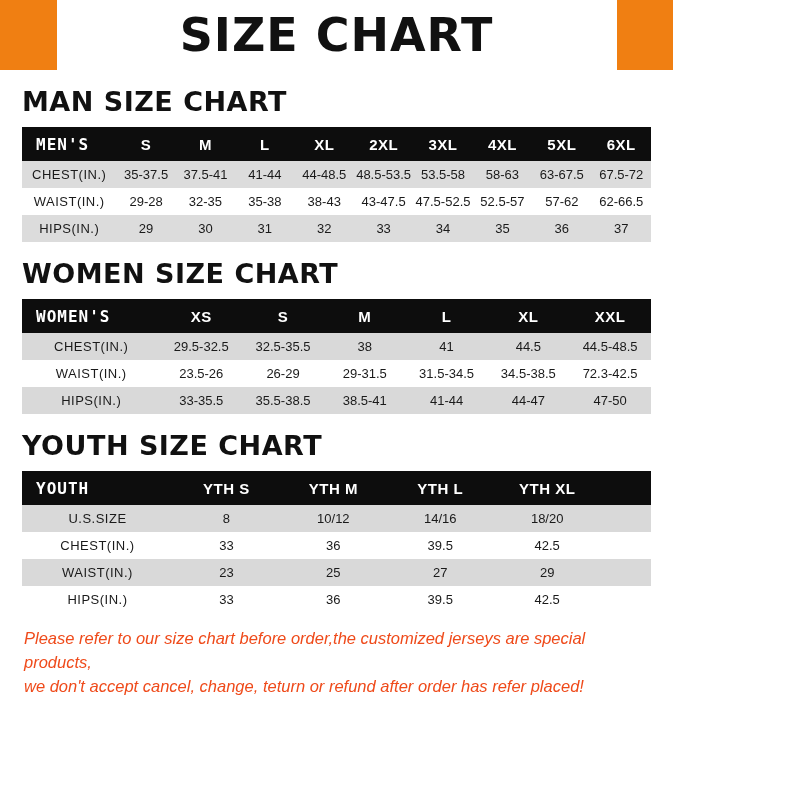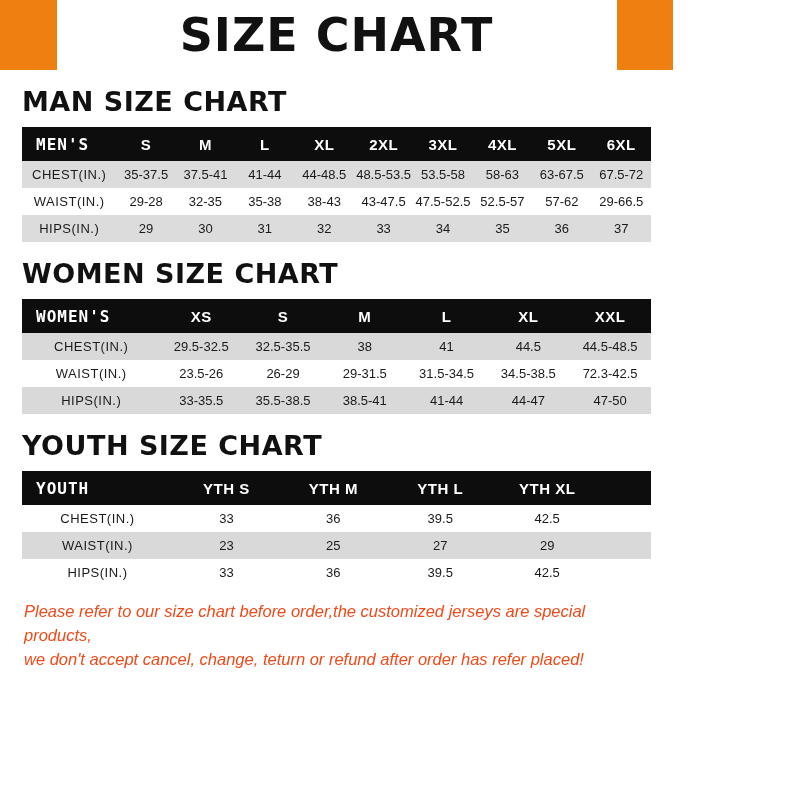--- a/index.html
+++ b/index.html
@@ -156,21 +156,21 @@
         <tr class="band-white">
           <td class="rowlabel">WAIST(IN.)</td>
           <td>29-28</td>
           <td>32-35</td>
           <td>35-38</td>
           <td>38-43</td>
           <td>43-47.5</td>
           <td>47.5-52.5</td>
           <td>52.5-57</td>
           <td>57-62</td>
-          <td>29-66.5</td>
+          <td>62-66.5</td>
         </tr>
         <tr class="band-light">
           <td class="rowlabel">HIPS(IN.)</td>
           <td>29</td>
           <td>30</td>
           <td>31</td>
           <td>32</td>
           <td>33</td>
           <td>34</td>
           <td>35</td>
@@ -239,20 +239,28 @@
       </colgroup>
       <tbody>
         <tr class="head-row">
           <td class="rowlabel">YOUTH</td>
           <td>YTH S</td>
           <td>YTH M</td>
           <td>YTH L</td>
           <td>YTH XL</td>
           <td></td>
         </tr>
+        <tr class="band-light2">
+          <td class="rowlabel">U.S.SIZE</td>
+          <td>8</td>
+          <td>10/12</td>
+          <td>14/16</td>
+          <td>18/20</td>
+          <td></td>
+        </tr>
         <tr class="band-white">
           <td class="rowlabel">CHEST(IN.)</td>
           <td>33</td>
           <td>36</td>
           <td>39.5</td>
           <td>42.5</td>
           <td></td>
         </tr>
         <tr class="band-light2">
           <td class="rowlabel">WAIST(IN.)</td>

